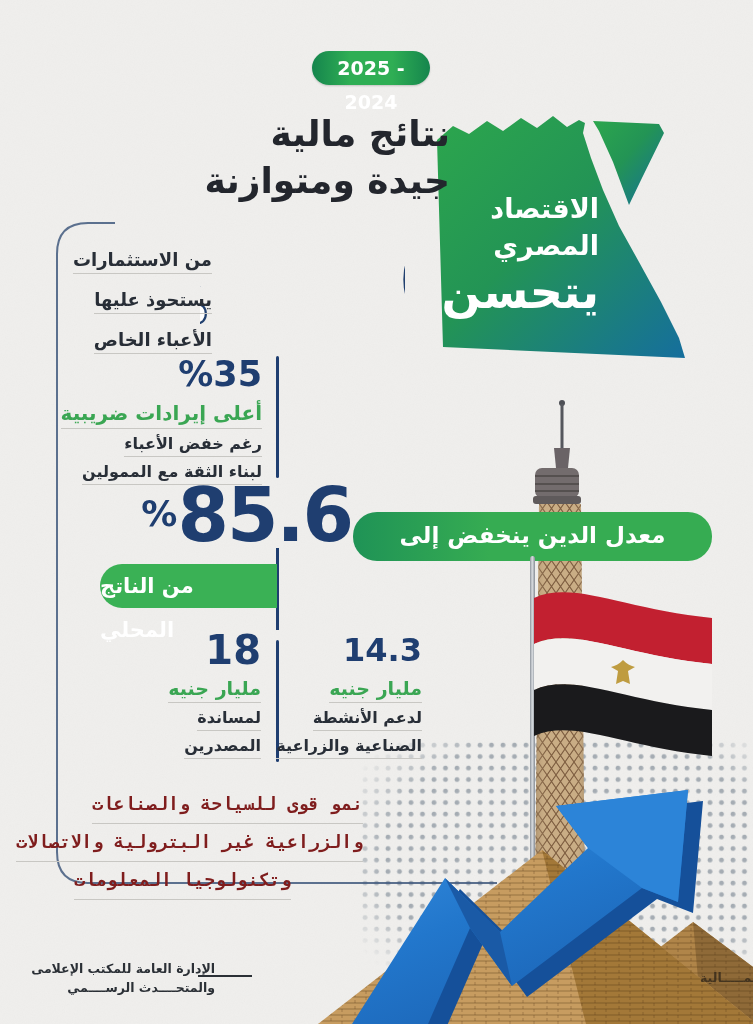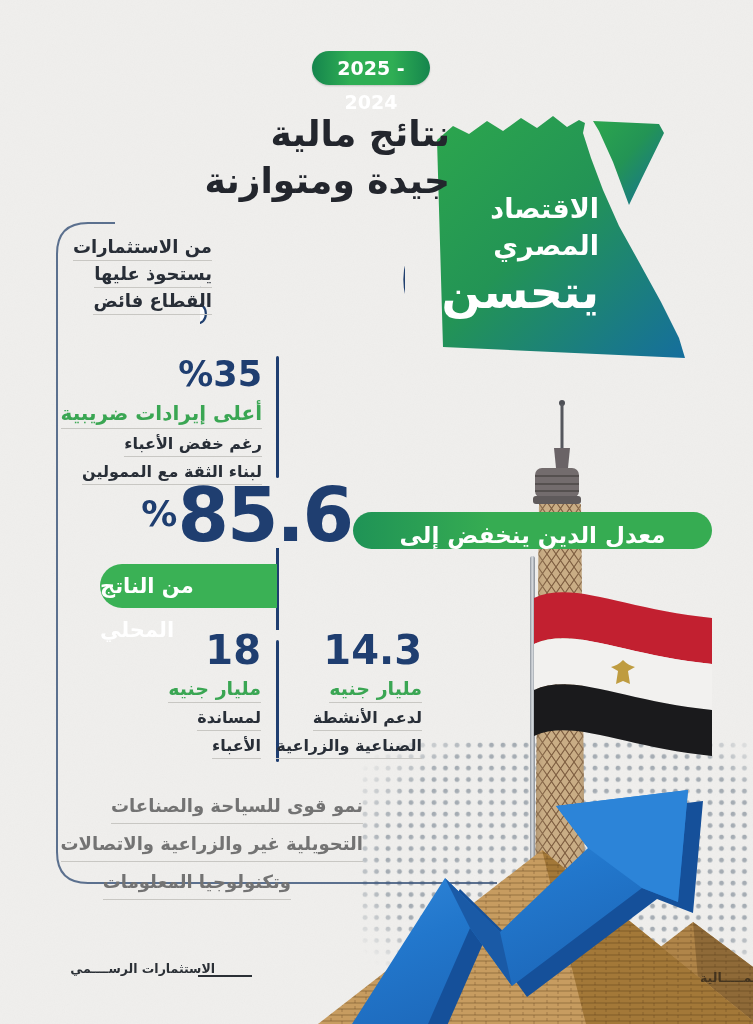--- a/index.html
+++ b/index.html
@@ -18,43 +18,43 @@
   .map-text{right:154px;top:190px;color:#ffffff;font-weight:bold;white-space:nowrap;}
   .map-text .l12{font-size:27px;line-height:37px;}
   .map-text .l3{font-size:46px;line-height:56px;letter-spacing:-1px;}
   
   .u{display:inline-block;border-bottom:1px solid #c8c7c3;padding-bottom:3px;}
   .line{display:block;margin-top:5px;}
   .stat-desc{color:#282e37;font-weight:bold;font-size:16px;text-align:right;}
   .num{direction:ltr;unicode-bidi:isolate;color:#1f3e70;font-weight:bold;}
   .green-label{color:#3aa653;font-weight:bold;font-size:20px;}
   .s60-text{right:541px;top:234px;font-size:18px;color:#282e37;font-weight:bold;text-align:right;}
-  .s60-text .line{margin-top:2px;text-align:right;}
+  .s60-text .line{margin-top:15px;text-align:right;}
   .col{text-align:right;white-space:nowrap;}
   .col .big{font-size:35px;line-height:44px;display:block;}
   .col-36{right:331px;top:352px;}
   .col-35{right:491px;top:352px;}
   .col-143{right:331px;top:628px;}
   .col-18{right:492px;top:628px;margin-left:6px;}
   .col .unit{font-size:19px;}
   .vdiv{width:3px;background:#1f3e70;border-radius:2px;}
   .vdiv1{left:276px;top:356px;height:122px;}
   .vdiv2{left:276px;top:640px;height:122px;}
   
-  .debt-pill{left:353px;top:512px;width:359px;height:37px;border-radius:24px;
+  .debt-pill{left:353px;top:512px;width:359px;height:49px;border-radius:24px;
     background:linear-gradient(90deg,#1f9356 0%,#36ac52 38%,#36ac52 100%);
     color:#fff;font-weight:bold;font-size:23px;line-height:47px;text-align:center;white-space:nowrap;}
   .debt-num{right:401px;top:475px;font-size:74px;line-height:80px;letter-spacing:-2px;white-space:nowrap;}
   .debt-pct{font-size:36px;position:relative;top:-15px;margin-right:2px;}
   .debt-vline{left:276px;top:548px;width:3px;height:82px;background:#1f3e70;}
   .debt-box{left:100px;top:564px;width:177px;height:44px;background:#3ab155;border-radius:22px 0 0 22px;
     color:#fff;font-weight:bold;font-size:21px;line-height:44px;text-align:left;direction:rtl;padding:0;box-sizing:border-box;}
   .debt-box span{position:absolute;right:13px;}
   
-  .growth{right:390px;top:786px;font-size:18px;line-height:29px;color:#737373;font-weight:bold;text-align:right;white-space:nowrap;}
+  .growth{right:390px;top:786px;font-size:18px;line-height:29px;color:#7f1d1d;font-weight:bold;text-align:right;white-space:nowrap;font-family:Liberation Mono, monospace;}
   .growth .shift{transform:translateX(-72px);}
   
   .footer{right:538px;top:959px;font-size:12.5px;line-height:19px;color:#2b3036;font-weight:bold;text-align:right;white-space:nowrap;}
   .footer-dash{left:198px;top:975px;width:54px;height:2px;background:#2b3036;}
   
   .pole{left:530px;top:556px;width:5px;height:330px;border-radius:3px;
     background:linear-gradient(90deg,#8d939b,#d9dde1 45%,#878d95);}
 </style>
 </head>
 <body>
@@ -144,21 +144,21 @@
     <div>جيدة ومتوازنة</div>
   </div>
 
   <svg class="abs" style="left:200px;top:222px" width="205" height="112" viewBox="0 0 205 112">
     <text x="200" y="94" text-anchor="end" font-family="DejaVu Sans" font-weight="bold" font-size="102" fill="#ffffff" stroke="#21406f" stroke-width="6" paint-order="stroke" letter-spacing="-4">60</text>
     <text x="6" y="100" font-family="DejaVu Sans" font-weight="bold" font-size="44" fill="#ffffff" stroke="#21406f" stroke-width="4.5" paint-order="stroke">%</text>
   </svg>
   <div class="abs s60-text">
     <span class="line"><span class="u">من الاستثمارات</span></span>
     <span class="line"><span class="u">يستحوذ عليها</span></span>
-    <span class="line"><span class="u">القطاع فائض</span></span>
+    <span class="line"><span class="u">الأعباء الخاص</span></span>
   </div>
 
   <div class="abs vdiv vdiv1"></div>
   <div class="abs col col-35">
     <span class="big num">%35</span>
     <span class="line"><span class="u green-label">أعلى إيرادات ضريبية</span></span>
     <div class="stat-desc">
       <span class="line"><span class="u">رغم خفض الأعباء</span></span>
       <span class="line"><span class="u">لبناء الثقة مع الممولين</span></span>
     </div>
@@ -166,39 +166,39 @@
 
   <div class="abs debt-pill">معدل الدين ينخفض إلى</div>
   <div class="abs debt-num num"><span class="debt-pct">%</span><span>85.6</span></div>
   <div class="abs debt-vline"></div>
   <div class="abs debt-box">
       <span>من الناتج المحلي</span>
     </div>
 
   <div class="abs vdiv vdiv2"></div>
   <div class="abs col col-143">
-    <span class="big num" style="font-size:40px">14.3</span>
+    <span class="big num" style="font-size:32px">14.3</span>
     <span class="line"><span class="u green-label unit">مليار جنيه</span></span>
     <div class="stat-desc">
       <span class="line"><span class="u">لدعم الأنشطة</span></span>
       <span class="line"><span class="u">الصناعية والزراعية</span></span>
     </div>
   </div>
   <div class="abs col col-18">
     <span class="big num" style="font-size:40px">18</span>
     <span class="line"><span class="u green-label unit">مليار جنيه</span></span>
     <div class="stat-desc">
       <span class="line"><span class="u">لمساندة</span></span>
-      <span class="line"><span class="u">الأعباء</span></span>
+      <span class="line"><span class="u">المصدرين</span></span>
     </div>
   </div>
 
   <div class="abs growth">
     <span class="line"><span class="u">نمو قوى للسياحة والصناعات</span></span>
-    <span class="line"><span class="u">التحويلية غير والزراعية والاتصالات</span></span>
+    <span class="line"><span class="u">والزراعية غير البترولية والاتصالات</span></span>
     <span class="line shift"><span class="u">وتكنولوجيا المعلومات</span></span>
   </div>
 
   <div class="abs pole"></div>
   <svg class="abs" style="left:534px;top:584px" width="178" height="182" viewBox="0 0 178 182">
     <path d="M0,14 C40,-4 92,26 178,34 L178,80 C92,72 40,42 0,60 Z" fill="#cf2233"></path>
     <path d="M0,60 C40,42 92,72 178,80 L178,126 C92,118 40,88 0,106 Z" fill="#f2f1ef"></path>
     <path d="M0,106 C40,88 92,118 178,126 L178,172 C92,164 40,134 0,152 Z" fill="#1c1c1e"></path>
     <path d="M89,76 c4,4 8,6 12,7 l-7,4 2,13 -7,-3 -7,3 2,-13 -7,-4 c4,-1 8,-3 12,-7 z" fill="#bf9c40"></path>
     <path d="M0,14 C40,-4 92,26 178,34 L178,80 C92,72 40,42 0,60 Z M0,106 C40,88 92,118 178,126 L178,172 C92,164 40,134 0,152 Z" fill="#000" opacity="0.06"></path>
@@ -232,17 +232,18 @@
           <stop offset="100%" stop-color="#1b63b4"></stop>
       </linearGradient>
     </defs>
     <use href="#arrowShape" transform="translate(15,11)" fill="#15509a"></use>
     <use href="#arrowShape" fill="url(#arrowGrad)"></use>
     <polygon points="115,108 170,162 182,216 140,158" fill="#1a5aa6"></polygon>
     <polygon points="226,36 358,20 348,132 312,118 258,78" fill="#2c84d8"></polygon>
   </svg>
 
   <div class="abs footer">
-    <div>الاستثمارات الرســــمي</div>
+    <div>الإدارة العامة للمكتب الإعلامى</div>
+    <div>والمتحــــدث الرســــمي</div>
   </div>
   <div class="abs footer-dash"></div>
 
 </div>
 
 </body></html>

